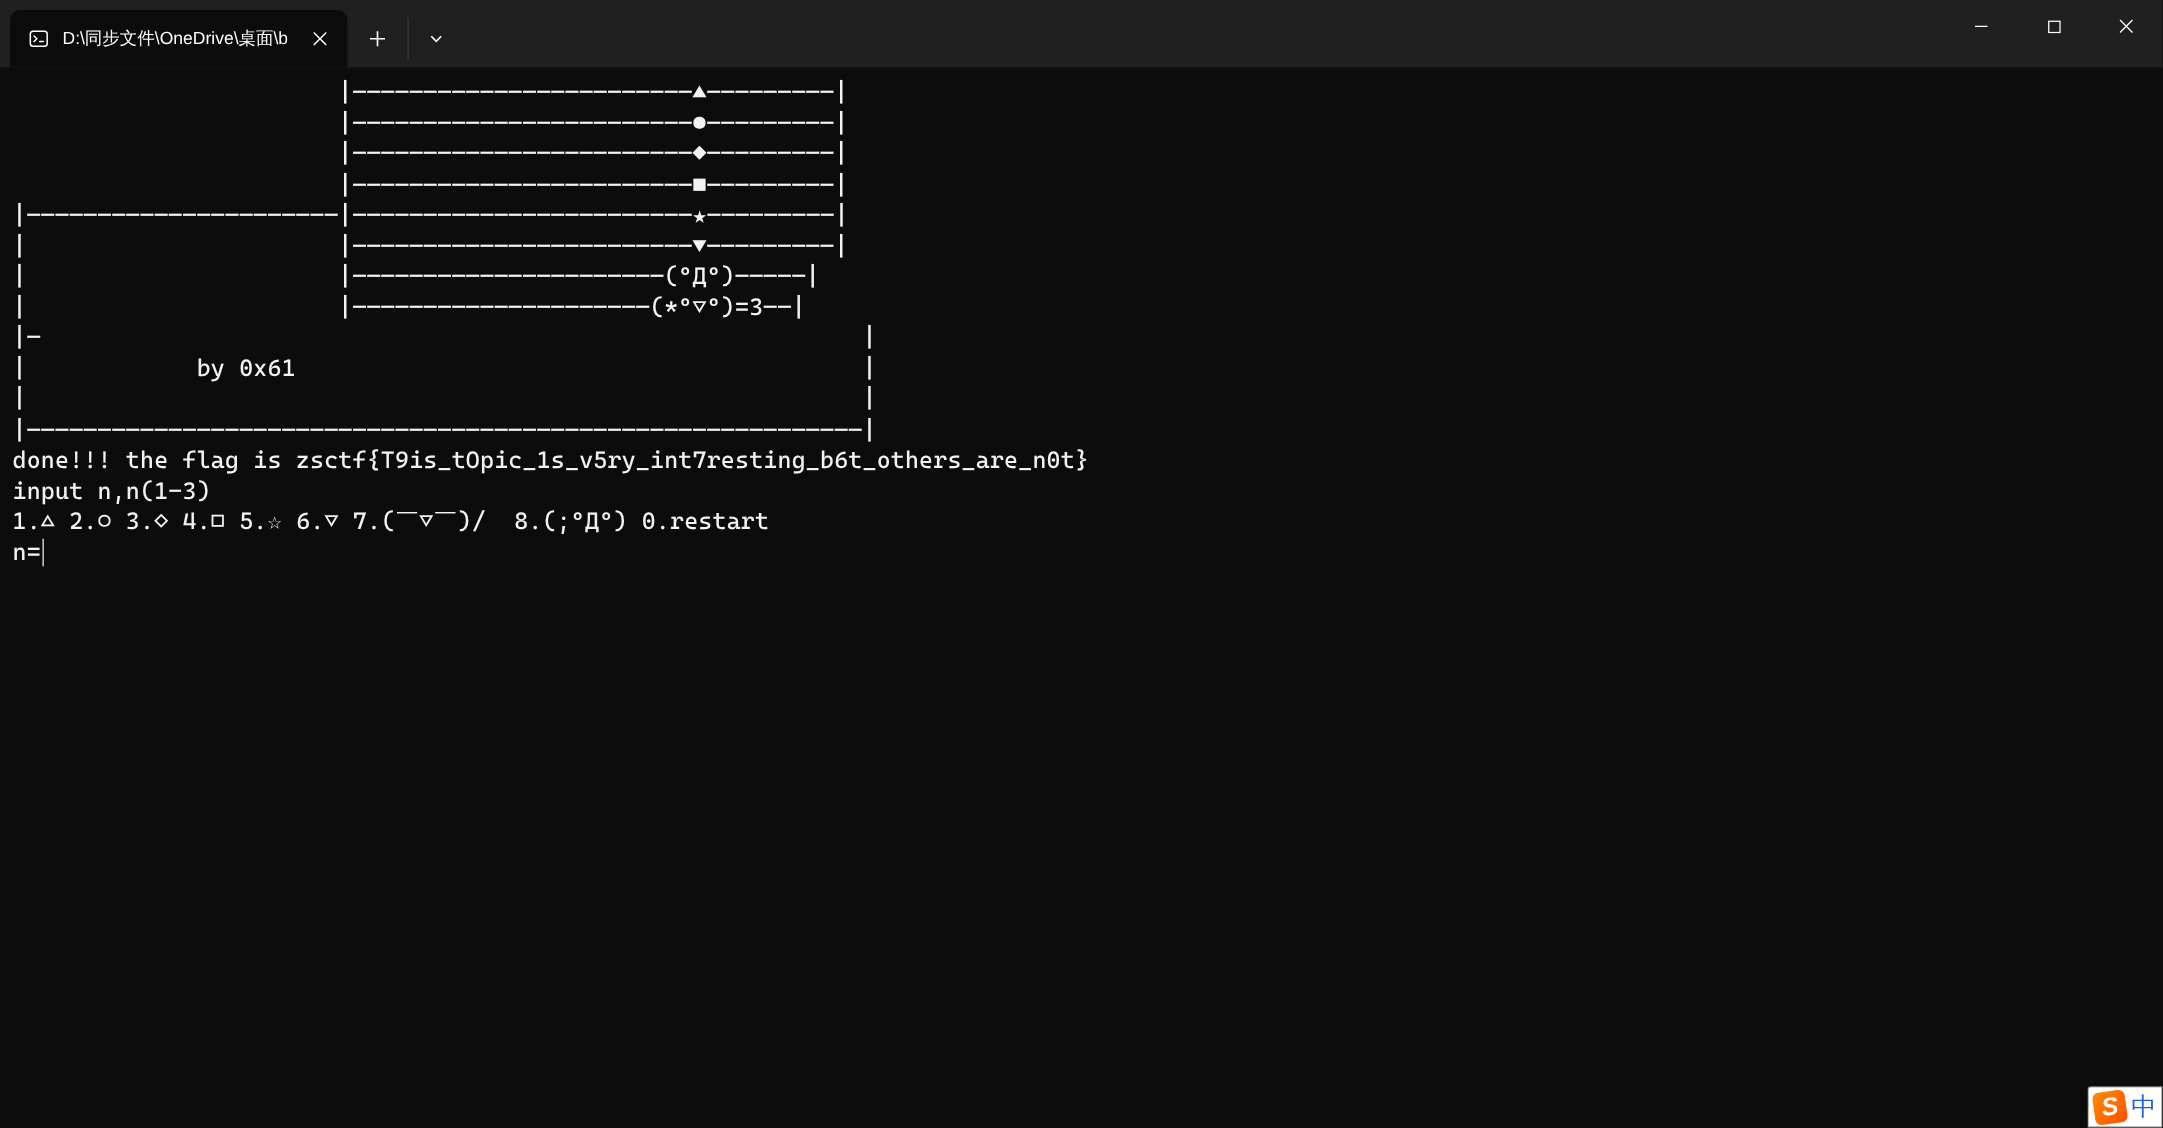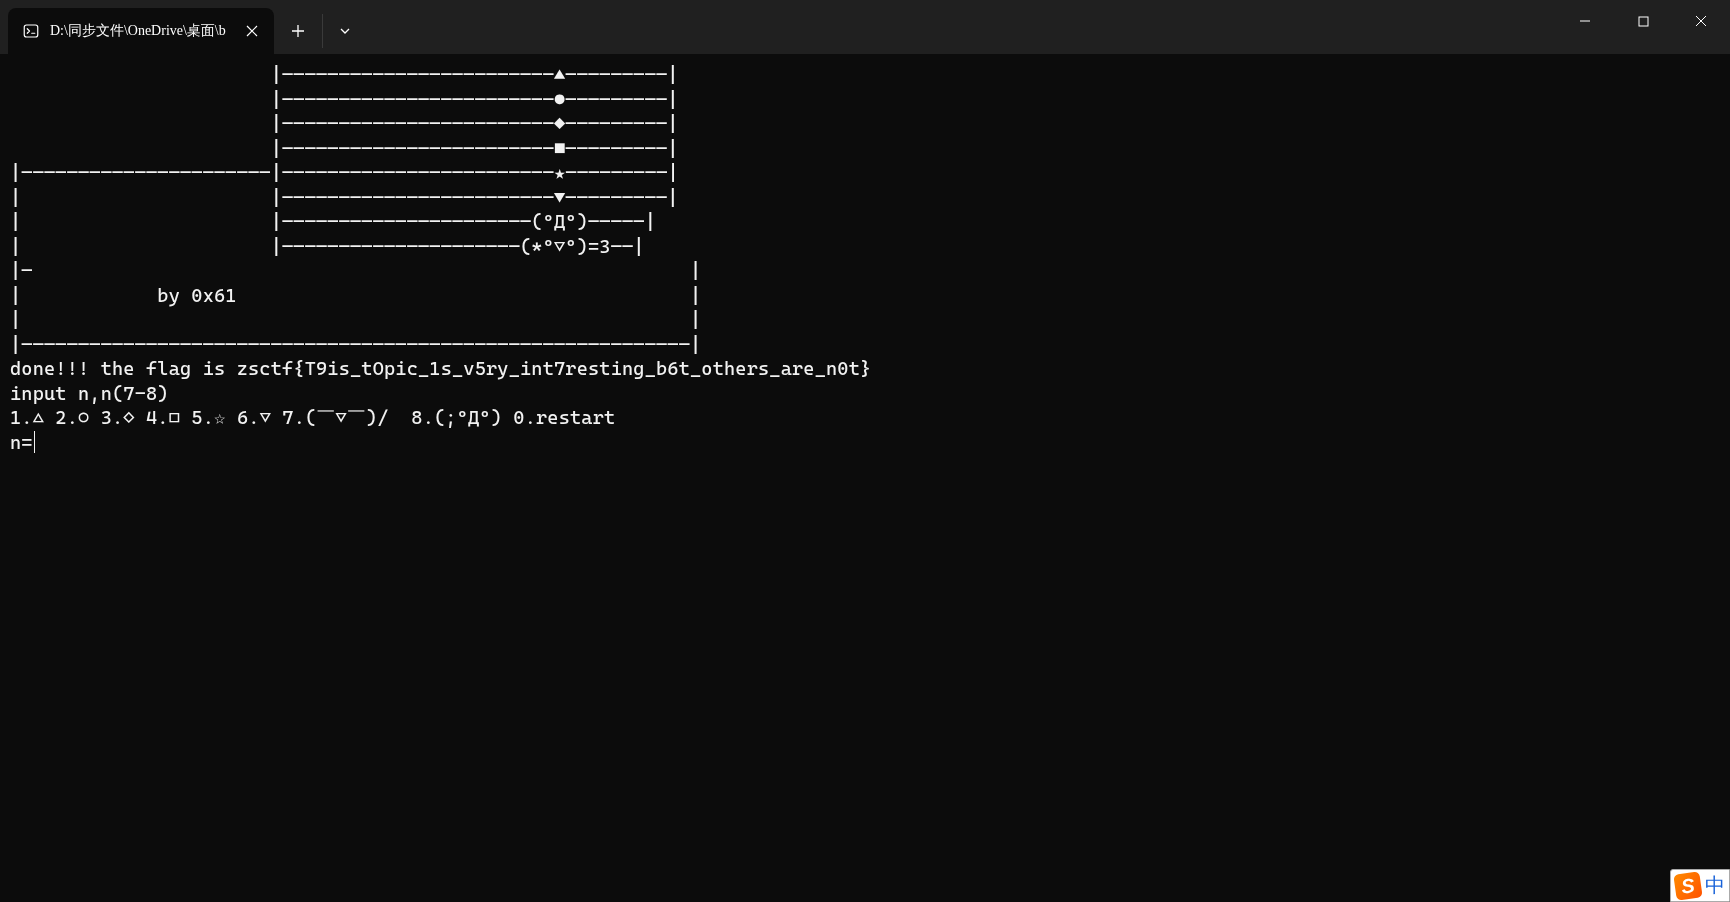--- a/index.html
+++ b/index.html
@@ -34,21 +34,21 @@
   width: 18px;
   height: 18px;
   display: flex;
   align-items: center;
   justify-content: center;
 }
 .tab-icon svg { width: 18px; height: 18px; }
 .tab-title {
   color: #ffffff;
   font-size: 14px;
-  font-family: Liberation Serif, serif;
+  font-family: Liberation Sans, sans-serif;
   white-space: nowrap;
   overflow: hidden;
   text-overflow: clip;
   max-width: 210px;
 }
 .tab-close {
   width: 20px;
   height: 20px;
   display: flex;
   align-items: center;
@@ -199,20 +199,20 @@
                        |————————————————————————■—————————|
 |——————————————————————|————————————————————————★—————————|
 |                      |————————————————————————▼—————————|
 |                      |——————————————————————(ºДº)—————|
 |                      |—————————————————————(*º▽º)=3——|
 |—                                                          |
 |            by 0x61                                        |
 |                                                           |
 |———————————————————————————————————————————————————————————|</span>
 <span>done!!! the flag is zsctf{T9is_tOpic_1s_v5ry_int7resting_b6t_others_are_n0t}</span>
-<span>input n,n(7-8)</span>
+<span>input n,n(1-3)</span>
 <span>1.△ 2.○ 3.◇ 4.□ 5.☆ 6.▽ 7.(￣▽￣)/  8.(;ºДº) 0.restart</span>
 <span>n=</span><span class="cursor"></span></div>
 
 <div class="ime-indicator">
   <div class="ime-s">S</div>
   <div class="ime-zh">中</div>
 </div>
 
 </body></html>

